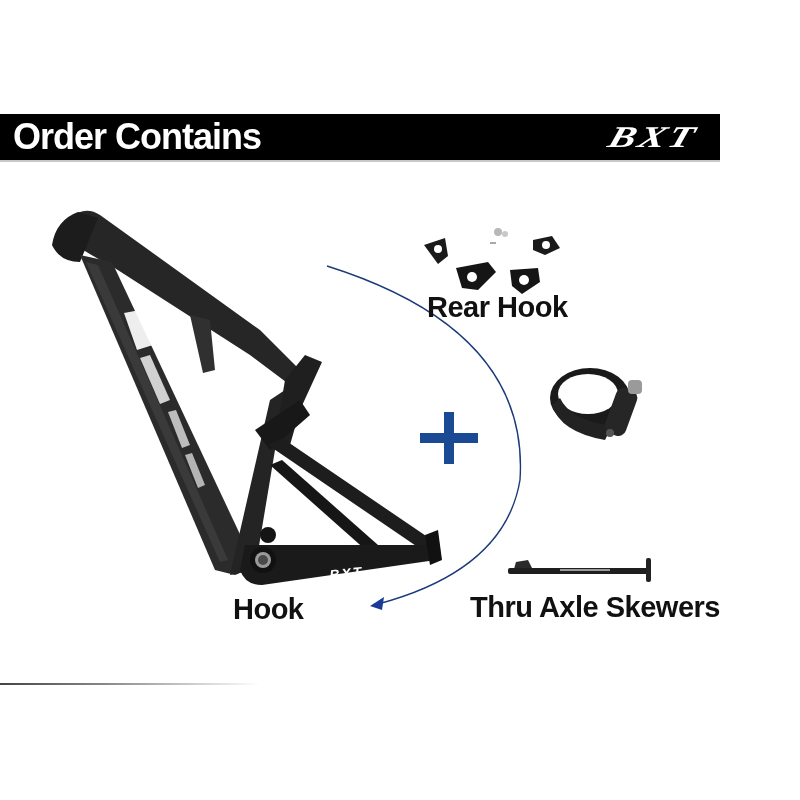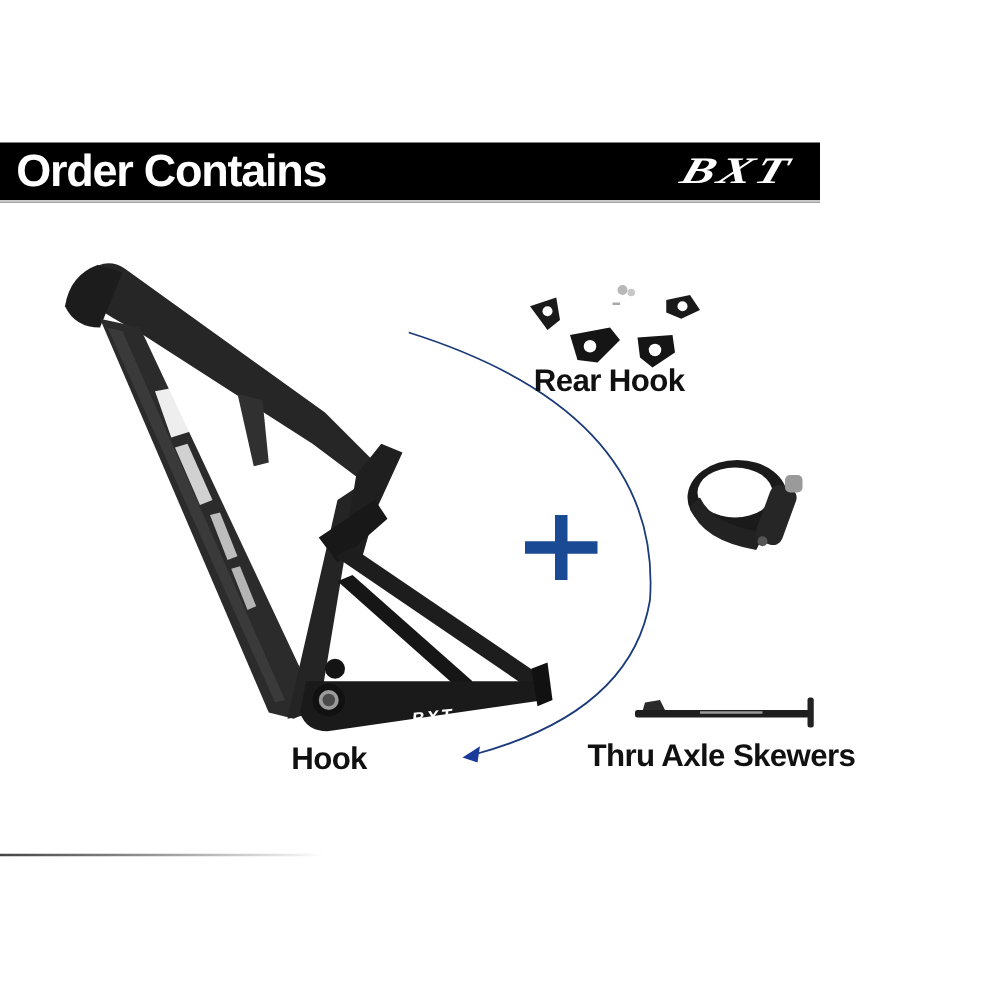--- a/index.html
+++ b/index.html
@@ -2,42 +2,42 @@
 <html><head>
   <meta charset="utf-8">
   <style>
     html, body { margin: 0; padding: 0; }
     body {
       width: 800px; height: 800px; background: #ffffff;
       position: relative; overflow: hidden;
       font-family: "Liberation Sans", sans-serif;
     }
     .header-bar {
-      position: absolute; left: 0; top: 114px; width: 656px; height: 46px;
+      position: absolute; left: 0; top: 114px; width: 720px; height: 46px;
       background: #000000;
       border-bottom: 2px solid #c8c8c8;
     }
     .header-title {
       position: absolute; left: 13px; top: 3px;
       color: #ffffff; font-size: 36px; font-weight: bold;
       letter-spacing: -1px; line-height: 40px;
       font-family: "Liberation Sans", sans-serif;
     }
     .brand-logo {
       position: absolute; right: 24px; top: 6px;
       color: #ffffff; font-size: 30px; font-weight: bold; font-style: italic;
       letter-spacing: 2px; line-height: 34px;
       font-family: "Liberation Serif", serif;
       transform: skewX(-18deg) scaleX(1.35);
       transform-origin: right center;
     }
     .stage { position: absolute; left: 0; top: 0; width: 800px; height: 800px; }
     .label {
       position: absolute; color: #111111; font-weight: bold;
-      font-size: 25px; letter-spacing: -0.5px; white-space: nowrap;
+      font-size: 29px; letter-spacing: -0.5px; white-space: nowrap;
       font-family: "Liberation Sans", sans-serif;
     }
     .footer-rule {
       position: absolute; left: 0; top: 683px; width: 260px; height: 2px;
       background: linear-gradient(to right, #444 0%, #888 40%, #fff 100%);
     }
   </style>
 </head>
 <body>
 

